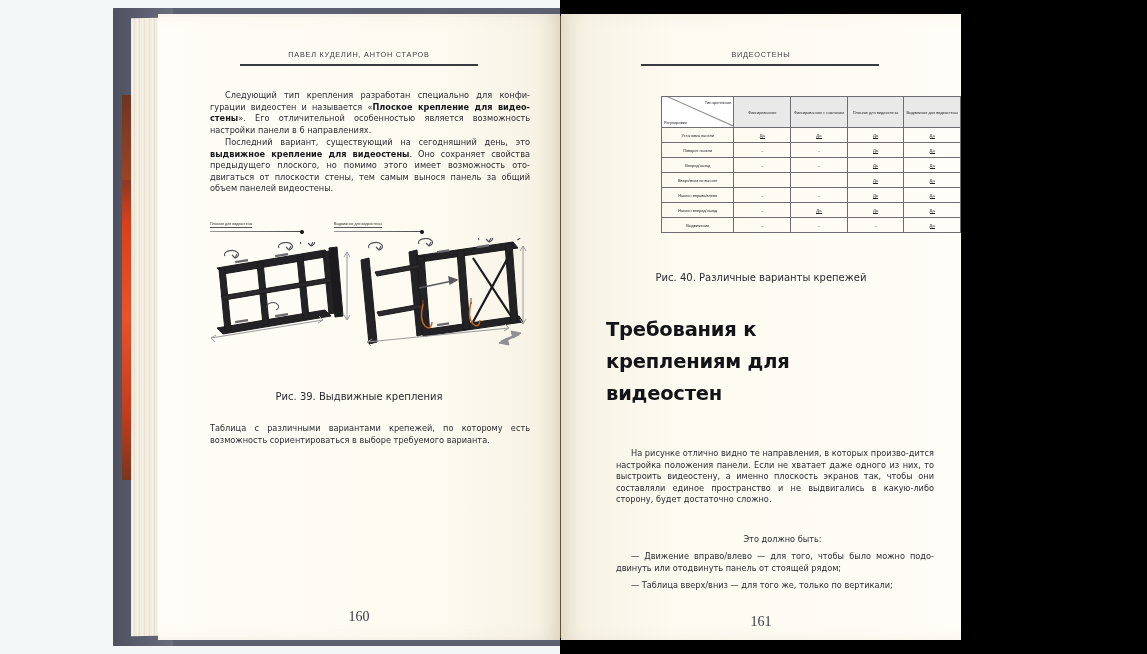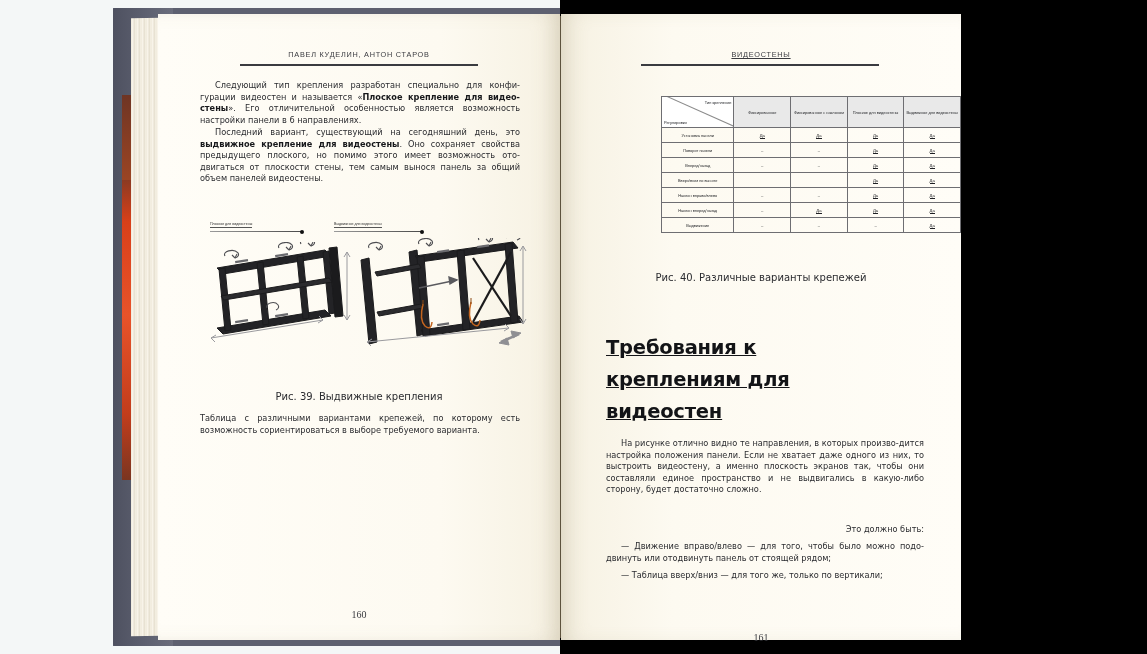--- a/index.html
+++ b/index.html
@@ -101,21 +101,21 @@
     color: #3a3b40;
     font-family: "Liberation Sans", sans-serif;
   }
   .runrule {
     position: absolute;
     height: 1.6px;
     background: #3a3b40;
   }
   p.body {
     position: absolute;
-    margin: 0;
+    margin: 10px;
     font-size: 8.2px;
     line-height: 11.6px;
     text-align: justify;
     color: #2a2b2f;
     font-family: "DejaVu Sans", sans-serif;
   }
   p.body .ind { display: inline-block; width: 15px; }
   b { font-weight: 700; color: #17181b; }
 
   .fig-caption {
@@ -219,21 +219,21 @@
     font-weight: 700;
     font-size: 19.5px;
     line-height: 32px;
     color: #131417;
     letter-spacing: -0.2px;
   }
   .folio {
     position: absolute;
     left: 0; right: 0;
     text-align: center;
-    font-size: 10px;
+    font-size: 14px;
     color: #3a3b40;
     font-family: "Liberation Serif", serif;
   }
 </style>
 </head>
 <body>
 
 <div id="stage">
 
   <div class="book-shadow-right"></div>
@@ -387,21 +387,21 @@
 
       <p class="body" style="left:42px; top:399px; width:320px;">Таблица с различными вариантами крепежей, по которому есть возможность сориентироваться в выборе требуемого варианта.</p>
 
       <div class="folio" style="top:595px;">160</div>
     </div>
   </div>
 
   <div class="page page-right">
     <div class="content">
 
-      <div class="runhead" style="top:36px;text-decoration:underline;">ВИДЕОСТЕНЫ</div>
+      <div class="runhead" style="top:36px;">ВИДЕОСТЕНЫ</div>
       <div class="runrule" style="left:80px; top:50px; width:238px;"></div>
 
       <div class="tbl-wrap" style="left:100px; top:82px;">
         <table class="cmp">
           <thead>
             <tr>
               <th class="corner">
                 <span class="corner-diag"></span>
                 <span class="corner-tr">Тип крепления</span>
                 <span class="corner-bl">Регулировки</span>
@@ -461,37 +461,37 @@
               <td>–</td>
               <td>–</td>
               <td><span class="yes">Да</span></td>
             </tr>
           </tbody>
         </table>
       </div>
 
       <div class="fig-caption" style="top:258px;">Рис. 40. Различные варианты крепежей</div>
 
-      <h2 class="sec" style="left:45px; top:318px; width:290px;text-decoration:underline;">Требования к креплениям для видеостен</h2>
+      <h2 class="sec" style="left:45px; top:300px; width:290px;">Требования к креплениям для видеостен</h2>
 
 
       <p class="body" style="left:45px; top:424px; width:318px;">
         <span class="ind"></span><span>На рисунке отлично видно те направления, в которых произво-дится настройка положения панели. Если не хватает даже одного из них, то выстроить видеостену, а именно плоскость экранов так, чтобы они составляли единое пространство и не выдвигались в какую-либо сторону, будет достаточно сложно.</span>
       </p>
 
-      <p class="body" style="left:45px; top:510px; width:318px; text-align:right;">
+      <p class="body" style="left:45px; top:510px; width:318px; text-align:center;">
         <span class="ind"></span><span>Это должно быть:</span>
       </p>
 
       <p class="body" style="left:45px; top:527px; width:318px;">
         <span class="ind"></span><span>— Движение вправо/влево — для того, чтобы было можно подо-двинуть или отодвинуть панель от стоящей рядом;</span>
       </p>
 
       <p class="body" style="left:45px; top:556px; width:318px; text-align:left;">
         <span class="ind"></span><span>— Таблица вверх/вниз — для того же, только по вертикали;</span>
       </p>
 
-      <div class="folio" style="top:618px;">161</div>
+      <div class="folio" style="top:600px;">161</div>
     </div>
   </div>
 
   <div class="gutter-line"></div>
 </div>
 
 </body></html>

